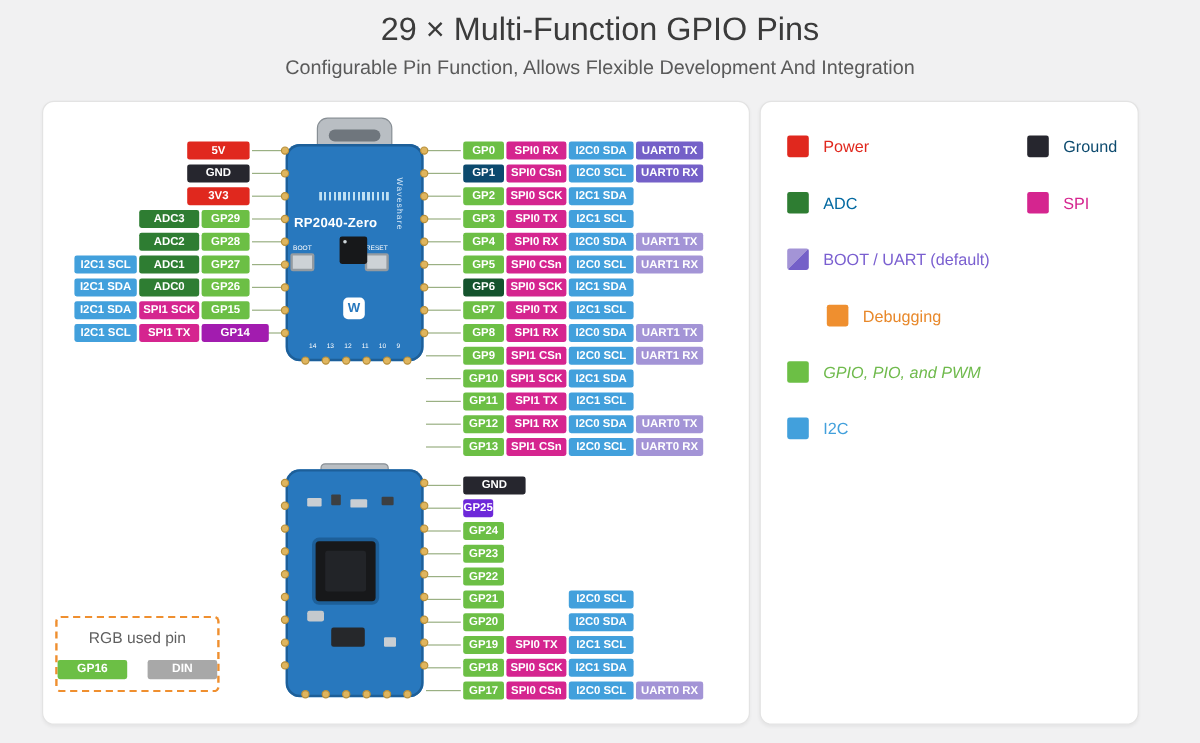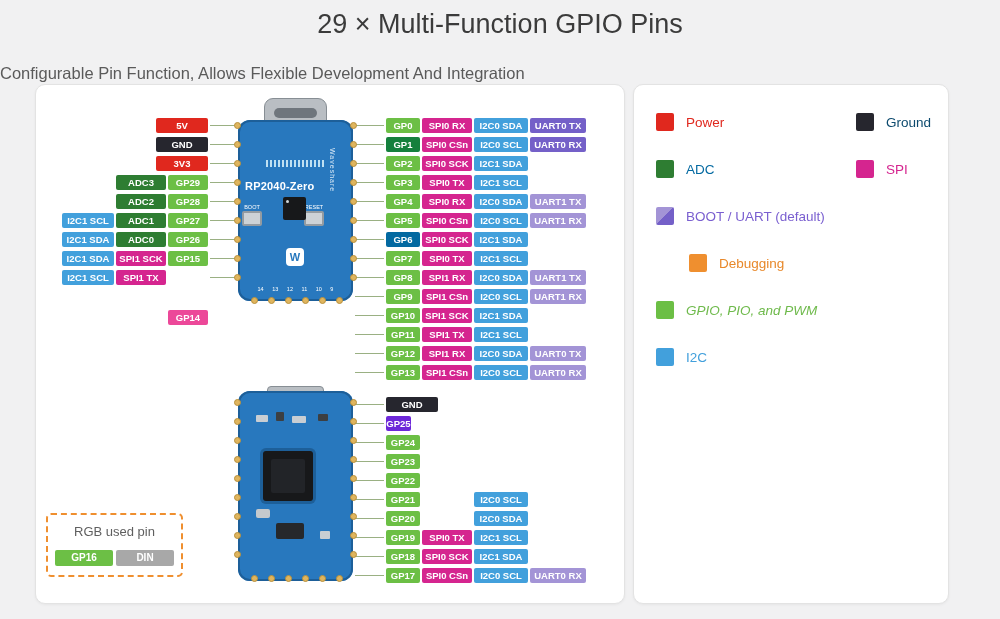--- a/index.html
+++ b/index.html
@@ -1,19 +1,19 @@
 <!DOCTYPE html>
 <html><head>
 <meta charset="utf-8">
 <style>
   *{margin:0;padding:0;box-sizing:border-box}
   html,body{width:1000px;height:619px}
   body{background:#f1f1f2;font-family:"Liberation Sans",sans-serif;position:relative;overflow:hidden}
   .title{text-align:center;padding-top:9px;font-size:27px;font-weight:500;color:#3b3b3b}
-  .subtitle{margin-top:24px;font-size:16.5px;color:#5a5a5a}
+  .subtitle{text-align:center;margin-top:8px;font-size:16.5px;color:#5a5a5a}
   .card{position:absolute;top:84px;background:#fff;border:1px solid #e3e3e3;border-radius:10px;box-shadow:0 1px 3px rgba(0,0,0,.05)}
   .card-left{left:35px;width:590px;height:520px}
   .card-right{left:633px;width:316px;height:520px}
   #pin-layer{position:absolute;left:0;top:0;width:100%;height:100%}
   .pin-box{position:absolute;height:15px;line-height:15px;border-radius:2px;color:#fff;
            font-size:9.5px;font-weight:bold;text-align:center;white-space:nowrap;overflow:hidden}
   .conn-line{position:absolute;height:1px;background:#9ab083}
   
   .board-front{position:absolute;left:202px;top:13px;width:115px;height:203px}
   .board-back{position:absolute;left:202px;top:301px;width:115px;height:195px}
@@ -38,21 +38,21 @@
          color:#2878be;font-weight:bold;font-size:11px;text-align:center;line-height:18px}
   .bnums{position:absolute;bottom:9px;width:100%;text-align:center;color:#fff;font-size:5.5px;word-spacing:7px}
   .chip-big{position:absolute;left:25px;top:60px;width:50px;height:50px;background:#17181a;border-radius:3px;box-shadow:0 0 0 3px #1d5f99}
   .chip-big:after{content:"";position:absolute;left:8px;top:8px;width:34px;height:34px;background:#222428;border-radius:2px}
   .part{position:absolute;border-radius:1px}
   .flash{position:absolute;left:38px;top:132px;width:28px;height:16px;background:#26282b;border-radius:2px}
   .xtal{position:absolute;left:18px;top:118px;width:14px;height:9px;background:#c4c9cd;border-radius:2px}
   
   .rgb-box{position:absolute;left:10px;top:428px;width:137px;height:64px;border:2px dashed #ef8f2f;border-radius:5px}
   .rgb-title{margin-top:9px;text-align:center;font-size:13px;color:#5f5f5f}
-  .rgb-pins{position:absolute;left:0;right:0;bottom:9px;display:flex;justify-content:center;gap:3px}
+  .rgb-pins{position:absolute;left:0;right:0;bottom:9px;display:flex;justify-content:space-between;gap:3px}
   .rgb-pin{height:16px;line-height:16px;border-radius:2px;color:#fff;font-size:10px;font-weight:bold;text-align:center}
   
   .lg-item{position:absolute;display:flex;align-items:center}
   .lg-sq{width:18px;height:18px;border-radius:2px;flex:0 0 18px}
   .lg-lb{margin-left:12px;font-size:13.5px;white-space:nowrap}
 </style>
 </head>
 <body>
 
 <div class="title">29 × Multi-Function GPIO Pins</div>
@@ -80,28 +80,28 @@
       <div class="pin-box" style="left: 26px; width: 52px; top: 147px; background: rgb(66, 160, 220);">I2C1 SDA</div>
       <div class="pin-box" style="left: 80px; width: 50px; top: 147px; background: rgb(46, 125, 50);">ADC0</div>
       <div class="pin-box" style="left: 132px; width: 40px; top: 147px; background: rgb(108, 191, 69);">GP26</div>
       <div class="conn-line" style="left: 174px; width: 28px; top: 173px;"></div>
       <div class="pin-box" style="left: 26px; width: 52px; top: 166px; background: rgb(66, 160, 220);">I2C1 SDA</div>
       <div class="pin-box" style="left: 80px; width: 50px; top: 166px; background: rgb(213, 37, 143);">SPI1 SCK</div>
       <div class="pin-box" style="left: 132px; width: 40px; top: 166px; background: rgb(108, 191, 69);">GP15</div>
       <div class="conn-line" style="left: 174px; width: 28px; top: 192px;"></div>
       <div class="pin-box" style="left: 26px; width: 52px; top: 185px; background: rgb(66, 160, 220);">I2C1 SCL</div>
       <div class="pin-box" style="left: 80px; width: 50px; top: 185px; background: rgb(213, 37, 143);">SPI1 TX</div>
-      <div class="pin-box" style="left: 132px; width: 40px; top: 185px; background: #ec4899; margin-top: 40px;">GP14</div>
+      <div class="pin-box" style="left: 132px; width: 56px; top: 185px; background: #a21caf;">GP14</div>
       <div class="conn-line" style="left: 319px; width: 29px; top: 40px;"></div>
       <div class="pin-box" style="left: 350px; width: 34px; top: 33px; background: rgb(108, 191, 69);">GP0</div>
       <div class="pin-box" style="left: 386px; width: 50px; top: 33px; background: rgb(213, 37, 143);">SPI0 RX</div>
       <div class="pin-box" style="left: 438px; width: 54px; top: 33px; background: rgb(66, 160, 220);">I2C0 SDA</div>
       <div class="pin-box" style="left: 494px; width: 56px; top: 33px; background: rgb(116, 96, 200);">UART0 TX</div>
       <div class="conn-line" style="left: 319px; width: 29px; top: 59px;"></div>
-      <div class="pin-box" style="left: 350px; width: 34px; top: 52px; background: #15803d;">GP1</div>
+      <div class="pin-box" style="left: 350px; width: 34px; top: 52px; background: #0c4a6e;">GP1</div>
       <div class="pin-box" style="left: 386px; width: 50px; top: 52px; background: rgb(213, 37, 143);">SPI0 CSn</div>
       <div class="pin-box" style="left: 438px; width: 54px; top: 52px; background: rgb(66, 160, 220);">I2C0 SCL</div>
       <div class="pin-box" style="left: 494px; width: 56px; top: 52px; background: rgb(116, 96, 200);">UART0 RX</div>
       <div class="conn-line" style="left: 319px; width: 29px; top: 78px;"></div>
       <div class="pin-box" style="left: 350px; width: 34px; top: 71px; background: rgb(108, 191, 69);">GP2</div>
       <div class="pin-box" style="left: 386px; width: 50px; top: 71px; background: rgb(213, 37, 143);">SPI0 SCK</div>
       <div class="pin-box" style="left: 438px; width: 54px; top: 71px; background: rgb(66, 160, 220);">I2C1 SDA</div>
       <div class="conn-line" style="left: 319px; width: 29px; top: 97px;"></div>
       <div class="pin-box" style="left: 350px; width: 34px; top: 90px; background: rgb(108, 191, 69);">GP3</div>
       <div class="pin-box" style="left: 386px; width: 50px; top: 90px; background: rgb(213, 37, 143);">SPI0 TX</div>
@@ -110,21 +110,21 @@
       <div class="pin-box" style="left: 350px; width: 34px; top: 109px; background: rgb(108, 191, 69);">GP4</div>
       <div class="pin-box" style="left: 386px; width: 50px; top: 109px; background: rgb(213, 37, 143);">SPI0 RX</div>
       <div class="pin-box" style="left: 438px; width: 54px; top: 109px; background: rgb(66, 160, 220);">I2C0 SDA</div>
       <div class="pin-box" style="left: 494px; width: 56px; top: 109px; background: rgb(163, 148, 214);">UART1 TX</div>
       <div class="conn-line" style="left: 319px; width: 29px; top: 135px;"></div>
       <div class="pin-box" style="left: 350px; width: 34px; top: 128px; background: rgb(108, 191, 69);">GP5</div>
       <div class="pin-box" style="left: 386px; width: 50px; top: 128px; background: rgb(213, 37, 143);">SPI0 CSn</div>
       <div class="pin-box" style="left: 438px; width: 54px; top: 128px; background: rgb(66, 160, 220);">I2C0 SCL</div>
       <div class="pin-box" style="left: 494px; width: 56px; top: 128px; background: rgb(163, 148, 214);">UART1 RX</div>
       <div class="conn-line" style="left: 319px; width: 29px; top: 154px;"></div>
-      <div class="pin-box" style="left: 350px; width: 34px; top: 147px; background: #0369a1;">GP6</div>
+      <div class="pin-box" style="left: 350px; width: 34px; top: 147px; background: #14532d;">GP6</div>
       <div class="pin-box" style="left: 386px; width: 50px; top: 147px; background: rgb(213, 37, 143);">SPI0 SCK</div>
       <div class="pin-box" style="left: 438px; width: 54px; top: 147px; background: rgb(66, 160, 220);">I2C1 SDA</div>
       <div class="conn-line" style="left: 319px; width: 29px; top: 173px;"></div>
       <div class="pin-box" style="left: 350px; width: 34px; top: 166px; background: rgb(108, 191, 69);">GP7</div>
       <div class="pin-box" style="left: 386px; width: 50px; top: 166px; background: rgb(213, 37, 143);">SPI0 TX</div>
       <div class="pin-box" style="left: 438px; width: 54px; top: 166px; background: rgb(66, 160, 220);">I2C1 SCL</div>
       <div class="conn-line" style="left: 319px; width: 29px; top: 192px;"></div>
       <div class="pin-box" style="left: 350px; width: 34px; top: 185px; background: rgb(108, 191, 69);">GP8</div>
       <div class="pin-box" style="left: 386px; width: 50px; top: 185px; background: rgb(213, 37, 143);">SPI1 RX</div>
       <div class="pin-box" style="left: 438px; width: 54px; top: 185px; background: rgb(66, 160, 220);">I2C0 SDA</div>

